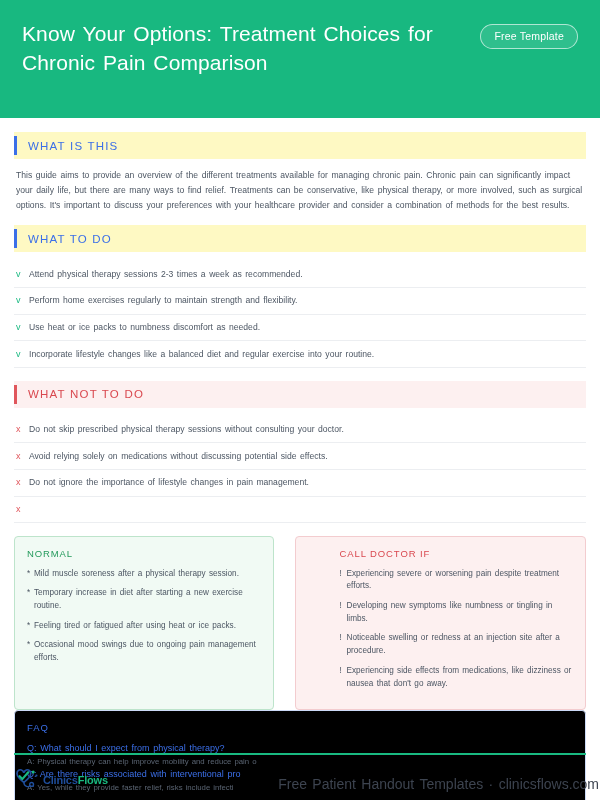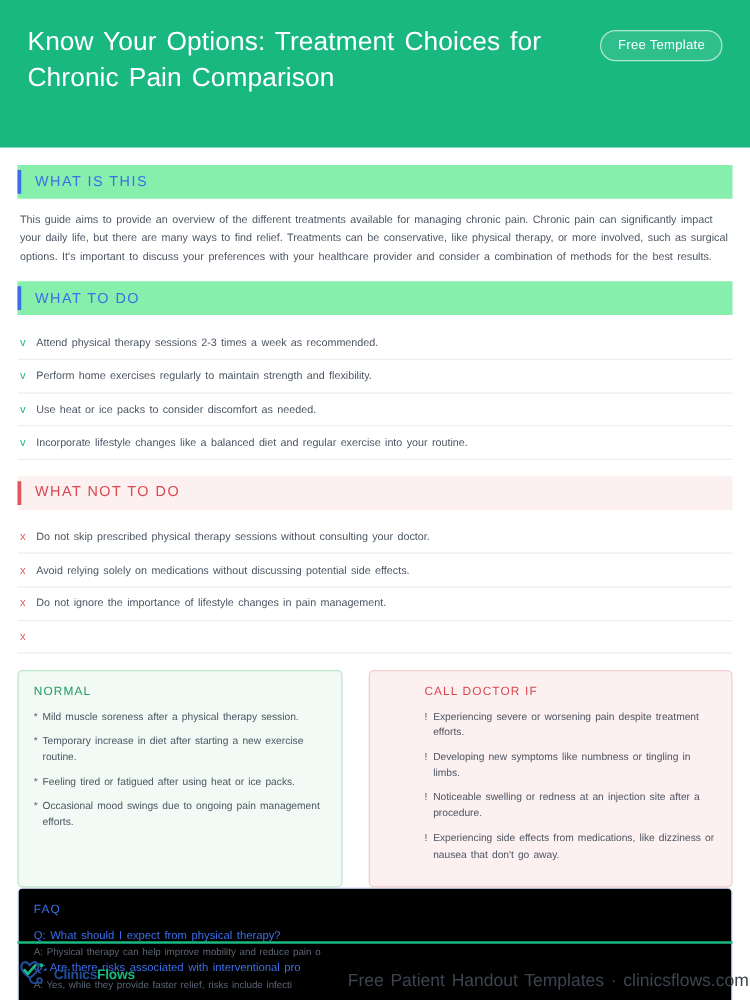--- a/index.html
+++ b/index.html
@@ -50,21 +50,21 @@
     align-items: center;
     height: 27px;
     margin-bottom: 9px;
   }
   .sec-head .bar { width: 3px; height: 19px; flex: 0 0 auto; }
   .sec-head .txt {
     font-size: 11.5px;
     letter-spacing: 1.2px;
     padding-left: 11px;
   }
-  .sec-head.blue { background: #86efac; }
+  .sec-head.blue { background: #fef9c3; }
   .sec-head.blue .bar { background: #3b6fe8; }
   .sec-head.blue .txt { color: #3b6fe8; }
   .sec-head.red  { background: #fdf0f0; }
   .sec-head.red .bar { background: #e0565c; }
   .sec-head.red .txt { color: #d9484f; }
 
   .para {
     font-size: 8.6px;
     line-height: 1.72;
     color: #4c5663;
@@ -202,21 +202,21 @@
       <div class="list-item">
         <span class="mk">v</span>
         <span>Attend physical therapy sessions 2-3 times a week as recommended.</span>
       </div>
       <div class="list-item">
         <span class="mk">v</span>
         <span>Perform home exercises regularly to maintain strength and flexibility.</span>
       </div>
       <div class="list-item">
         <span class="mk">v</span>
-        <span>Use heat or ice packs to consider discomfort as needed.</span>
+        <span>Use heat or ice packs to numbness discomfort as needed.</span>
       </div>
       <div class="list-item">
         <span class="mk">v</span>
         <span>Incorporate lifestyle changes like a balanced diet and regular exercise into your routine.</span>
       </div>
     </div>
 
     <div class="sec-head red">
       <span class="bar"></span>
       <span class="txt">WHAT NOT TO DO</span>

